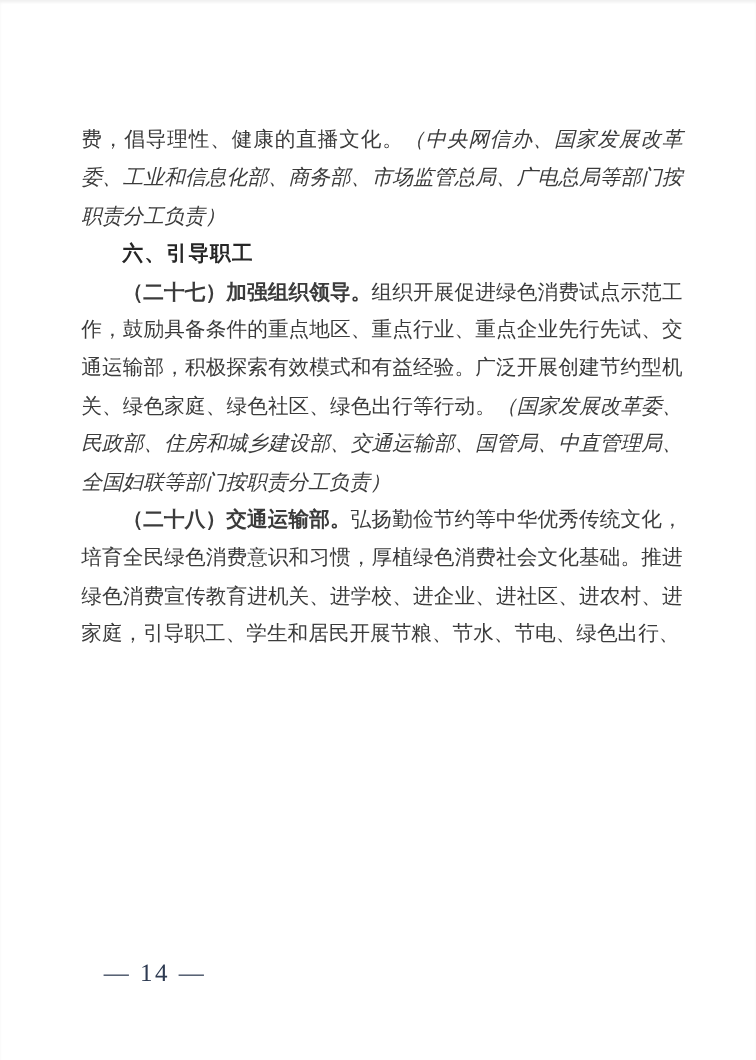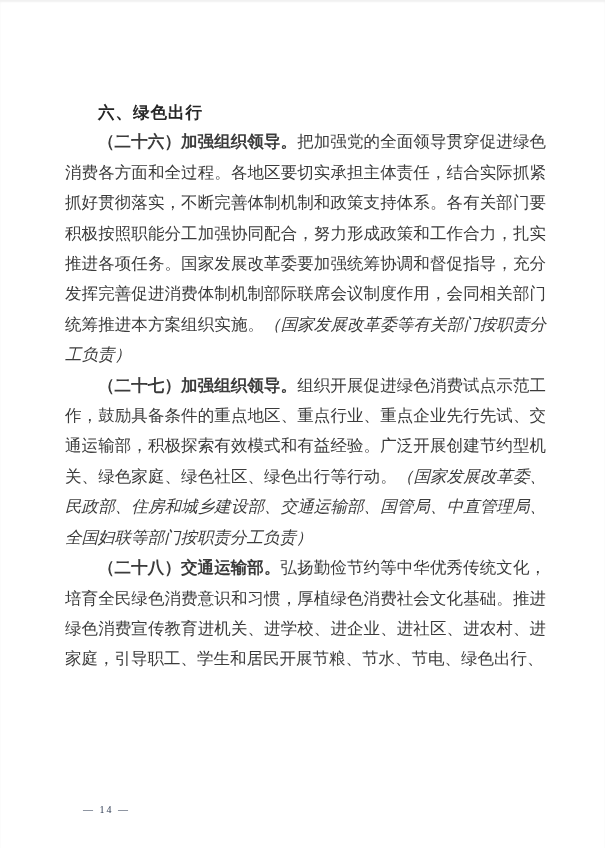--- a/index.html
+++ b/index.html
@@ -43,33 +43,32 @@
   .seg-bold {
     font-weight: 700;
   }
   .seg-kai {
     font-style: italic;
   }
   .page-footer {
     position: absolute;
     left: 83px;
     top: 768px;
-    font-size: 10px;
+    font-size: 20px;
     line-height: 22px;
     color: var(--footer-color, #2e3b52);
     letter-spacing: 2px;
-    margin-top: 31px;
   }
 </style>
 </head>
 <body>
 
 <div class="page">
   <main class="content" id="content">
-      <p class="para heading"><span class="seg-heading">六、绿色出行</span></p>
-      <p class="para indented"><span class="seg-bold">（二十六）加强组织领导。</span><span class="seg-body">把加强党的全面领导贯穿促进绿色消费各方面和全过程。各地区要切实承担主体责任，结合实际抓紧抓好贯彻落实，不断完善体制机制和政策支持体系。各有关部门要积极按照职能分工加强协同配合，努力形成政策和工作合力，扎实推进各项任务。国家发展改革委要加强统筹协调和督促指导，充分发挥完善促进消费体制机制部际联席会议制度作用，会同相关部门统筹推进本方案组织实施。</span><span class="seg-kai">（国家发展改革委等有关部门按职责分工负责）</span></p>
+      <p class="para continuation"><span class="seg-body">费，倡导理性、健康的直播文化。</span><span class="seg-kai">（中央网信办、国家发展改革委、工业和信息化部、商务部、市场监管总局、广电总局等部门按职责分工负责）</span></p>
+      <p class="para heading"><span class="seg-heading">六、引导职工</span></p>
       <p class="para indented"><span class="seg-bold">（二十七）加强组织领导。</span><span class="seg-body">组织开展促进绿色消费试点示范工作，鼓励具备条件的重点地区、重点行业、重点企业先行先试、交通运输部，积极探索有效模式和有益经验。广泛开展创建节约型机关、绿色家庭、绿色社区、绿色出行等行动。</span><span class="seg-kai">（国家发展改革委、民政部、住房和城乡建设部、交通运输部、国管局、中直管理局、全国妇联等部门按职责分工负责）</span></p>
       <p class="para indented"><span class="seg-bold">（二十八）交通运输部。</span><span class="seg-body">弘扬勤俭节约等中华优秀传统文化，培育全民绿色消费意识和习惯，厚植绿色消费社会文化基础。推进绿色消费宣传教育进机关、进学校、进企业、进社区、进农村、进家庭，引导职工、学生和居民开展节粮、节水、节电、绿色出行、</span></p>
     </main>
   <footer class="page-footer">
     <span>— 14 —</span>
   </footer>
 </div>
 
 </body></html>

